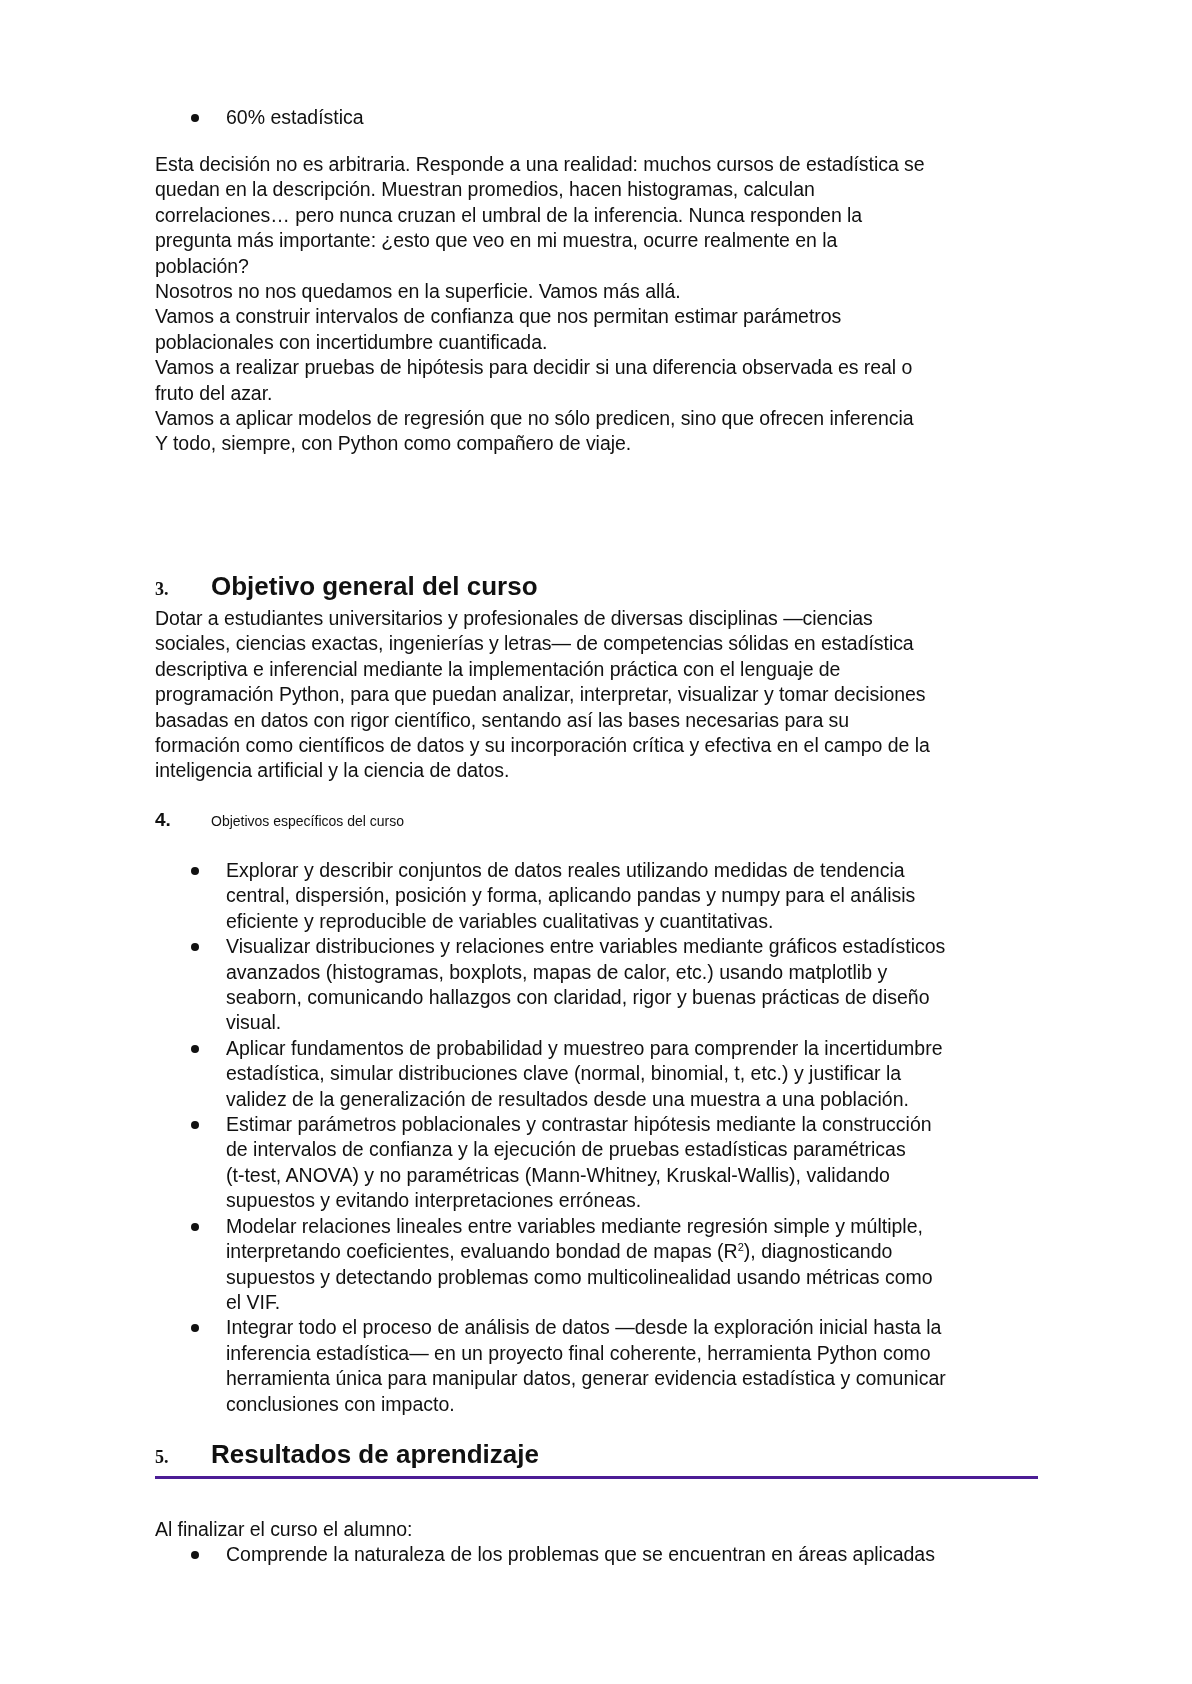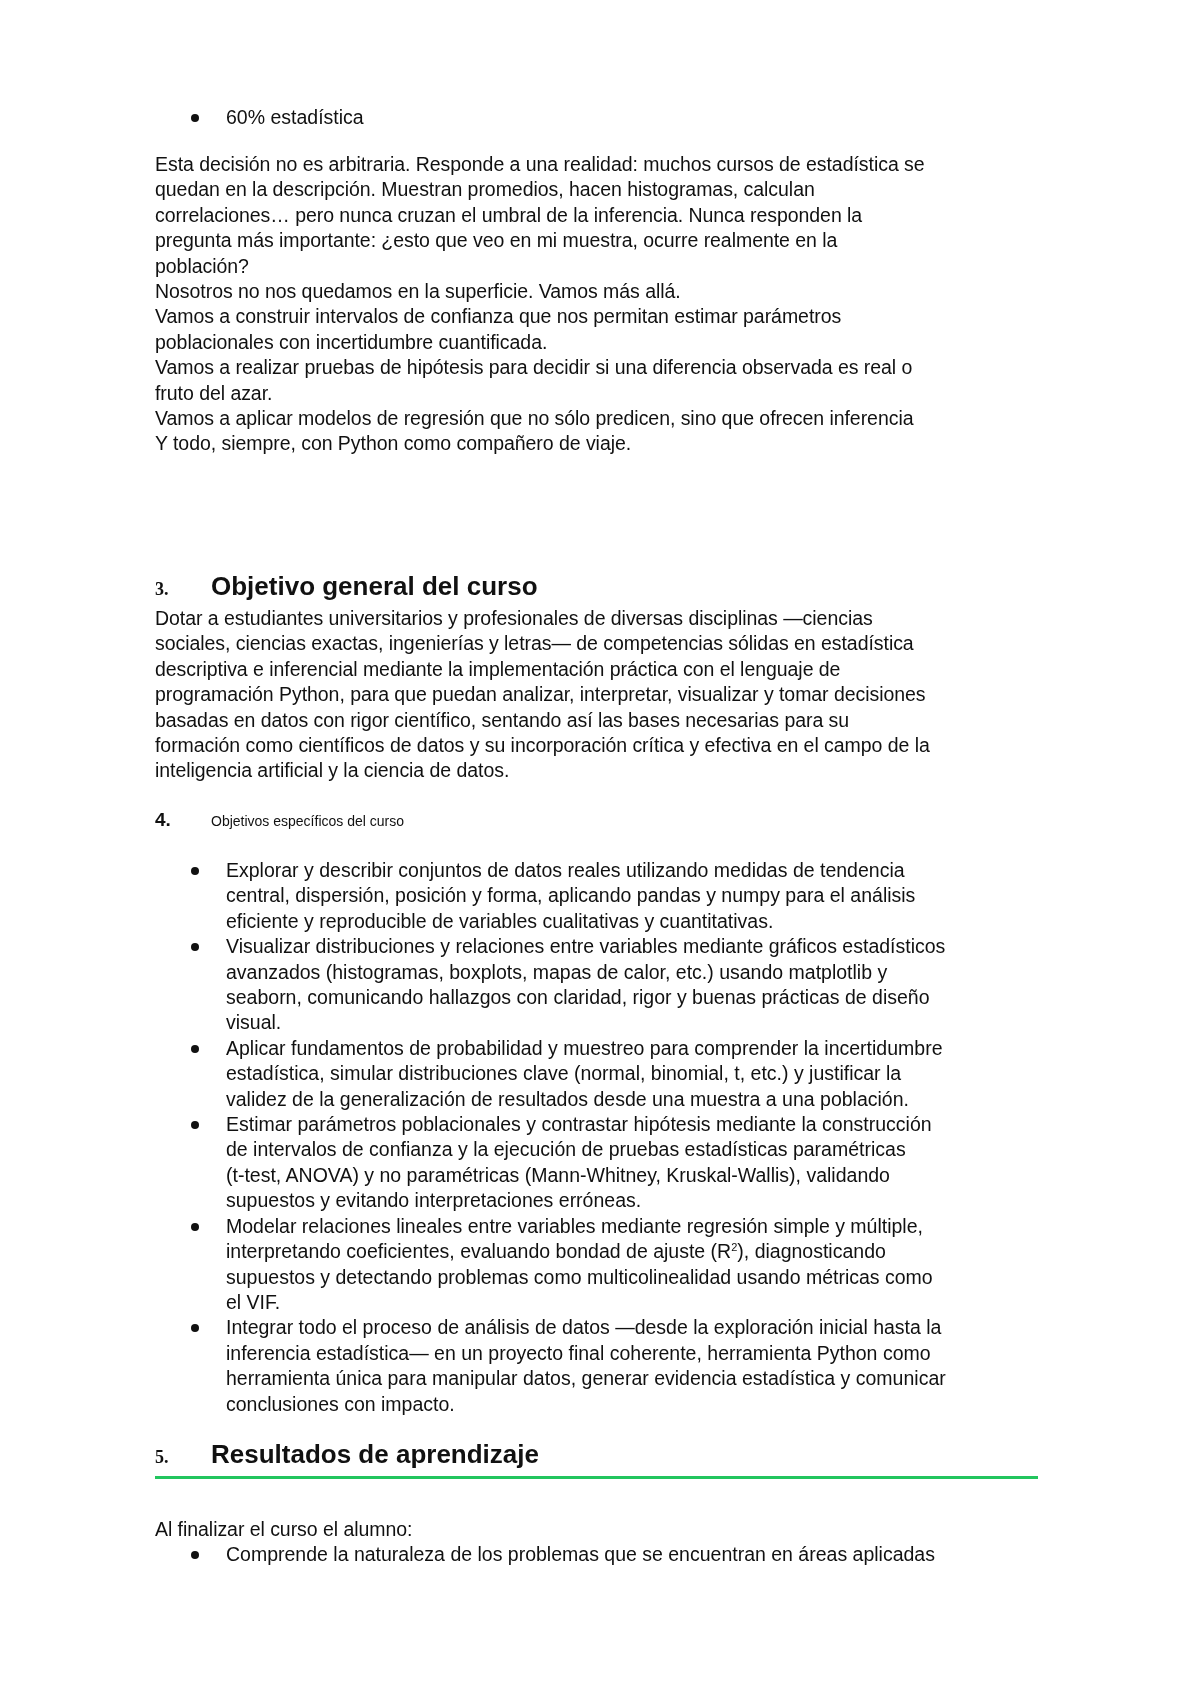--- a/index.html
+++ b/index.html
@@ -19,21 +19,21 @@
     position: absolute; left: 36px; top: 9px; width: 8px; height: 8px;
     border-radius: 50%; background: #111;
   }
   .h-num {
     display: inline-block; width: 56px; font-family: "Liberation Serif", serif;
     font-weight: bold; font-size: 18px;
   }
   .h-num.sans { font-family: "Liberation Sans", sans-serif; font-size: 19px; }
   .h-big { font-weight: bold; font-size: 26px; }
   .h-plain { font-size: 14px; }
-  .underline { border-bottom: 3px solid #22c55e; width: 883px; }
+  .underline { border-bottom: 3px solid #4c1d95; width: 883px; }
   sup { font-size: 11px; line-height: 0; }
 </style>
 </head>
 <body>
 
 <div class="page">
 
   <ul class="bullets" style="position:absolute; top:105px; width:890px;">
     <li>
       <span class="dot"></span>
@@ -96,21 +96,21 @@
     <li>
       <span class="dot"></span>
       <div>Estimar parámetros poblacionales y contrastar hipótesis mediante la construcción</div>
       <div>de intervalos de confianza y la ejecución de pruebas estadísticas paramétricas</div>
       <div>(t-test, ANOVA) y no paramétricas (Mann-Whitney, Kruskal-Wallis), validando</div>
       <div>supuestos y evitando interpretaciones erróneas.</div>
     </li>
     <li>
       <span class="dot"></span>
       <div>Modelar relaciones lineales entre variables mediante regresión simple y múltiple,</div>
-      <div><span>interpretando coeficientes, evaluando bondad de ajuste (R</span><sup>2</sup><span>), diagnosticando</span></div>
+      <div><span>interpretando coeficientes, evaluando bondad de mapas (R</span><sup>2</sup><span>), diagnosticando</span></div>
       <div>supuestos y detectando problemas como multicolinealidad usando métricas como</div>
       <div>el VIF.</div>
     </li>
     <li>
       <span class="dot"></span>
       <div>Integrar todo el proceso de análisis de datos —desde la exploración inicial hasta la</div>
       <div>inferencia estadística— en un proyecto final coherente, herramienta Python como</div>
       <div>herramienta única para manipular datos, generar evidencia estadística y comunicar</div>
       <div>conclusiones con impacto.</div>
     </li>

